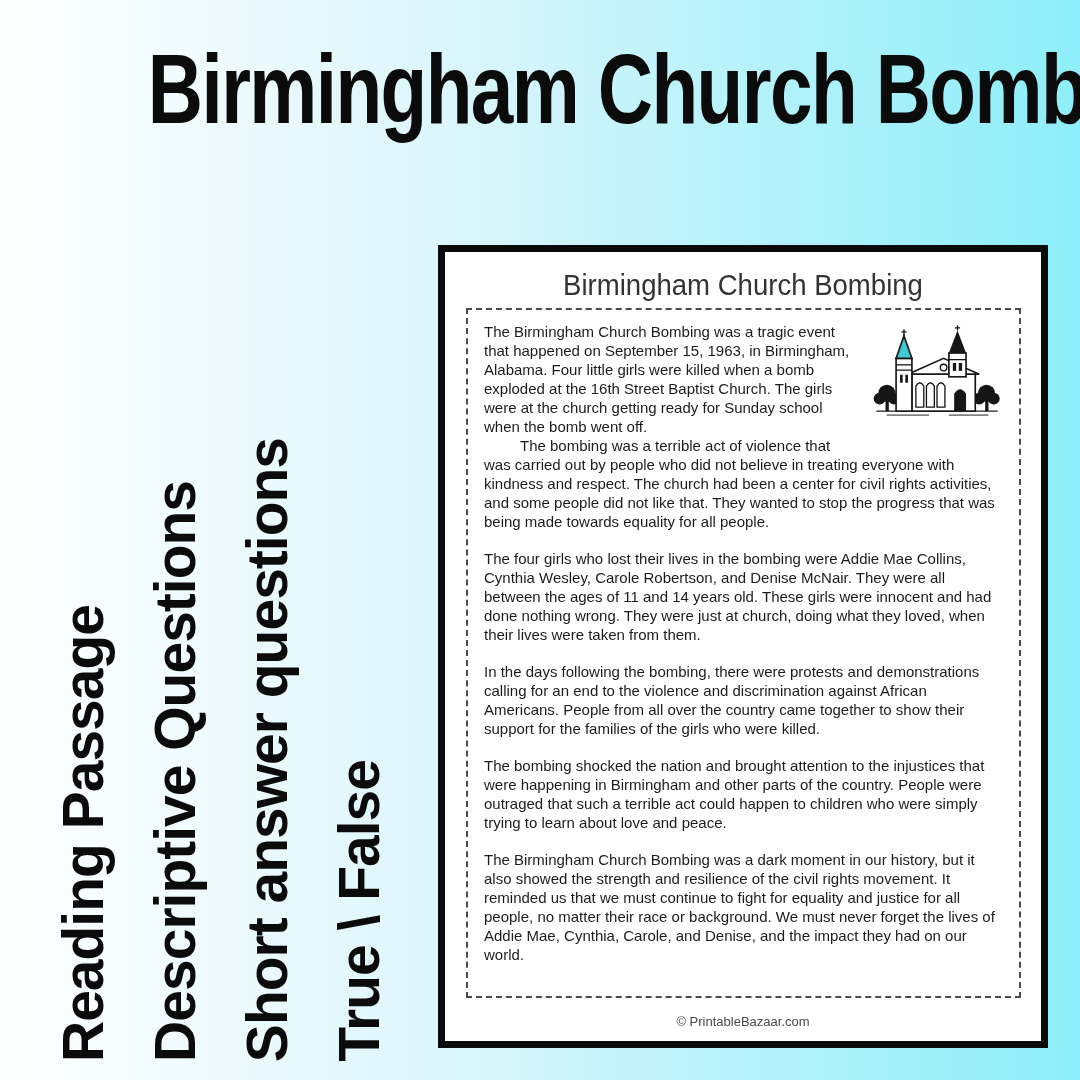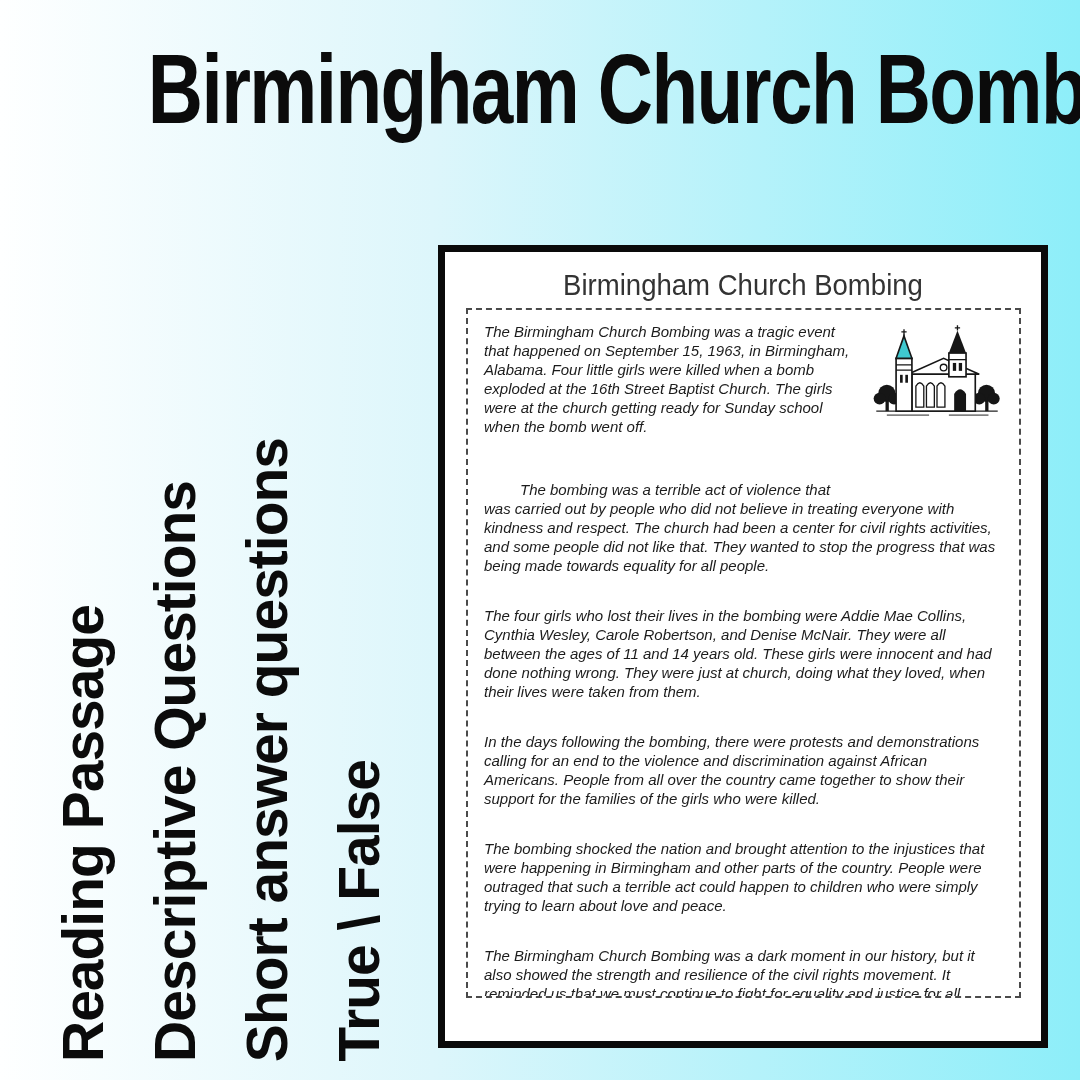--- a/index.html
+++ b/index.html
@@ -79,34 +79,33 @@
   .passage-box {
     position: absolute;
     left: 21px;
     top: 56px;
     right: 20px;
     bottom: 43px;
     border: 2px dashed #4a4a4a;
     padding: 12px 16px 8px 16px;
     box-sizing: border-box;
     overflow: hidden;
-    font-style: italic;
   }
   .passage {
     font-size: 15px;
     line-height: 19px;
     color: #1c1c1c;
   }
   .passage p {
     margin: 0;
     white-space: pre-line;
     text-align: left;
   }
-  .passage p.gap { margin-top: 31px; }
-  .passage p.indent { text-indent: 36px; margin-top: 44px; }
+  .passage p.gap { margin-top: 18px; }
+  .passage p.indent { text-indent: 36px; }
 
   .church {
     float: right;
     width: 132px;
     height: 99px;
     margin: 2px 0 5px 10px;
   }
 
   .page-footer {
     position: absolute;
@@ -194,15 +193,16 @@
             <p class="indent ">The bombing was a terrible act of violence that
 was carried out by people who did not believe in treating everyone with kindness and respect. The church had been a center for civil rights activities, and some people did not like that. They wanted to stop the progress that was being made towards equality for all people.</p>
             <p class="gap">The four girls who lost their lives in the bombing were Addie Mae Collins, Cynthia Wesley, Carole Robertson, and Denise McNair. They were all between the ages of 11 and 14 years old. These girls were innocent and had done nothing wrong. They were just at church, doing what they loved, when their lives were taken from them.</p>
             <p class="gap">In the days following the bombing, there were protests and demonstrations calling for an end to the violence and discrimination against African Americans. People from all over the country came together to show their support for the families of the girls who were killed.</p>
             <p class="gap">The bombing shocked the nation and brought attention to the injustices that were happening in Birmingham and other parts of the country. People were outraged that such a terrible act could happen to children who were simply trying to learn about love and peace.</p>
             <p class="gap">The Birmingham Church Bombing was a dark moment in our history, but it also showed the strength and resilience of the civil rights movement. It reminded us that we must continue to fight for equality and justice for all people, no matter their race or background. We must never forget the lives of Addie Mae, Cynthia, Carole, and Denise, and the impact they had on our world.</p>
           </div>
       </div>
     </div>
 
+    <div class="page-footer">© PrintableBazaar.com</div>
   </div>
 
 </div>
 
 </body></html>

